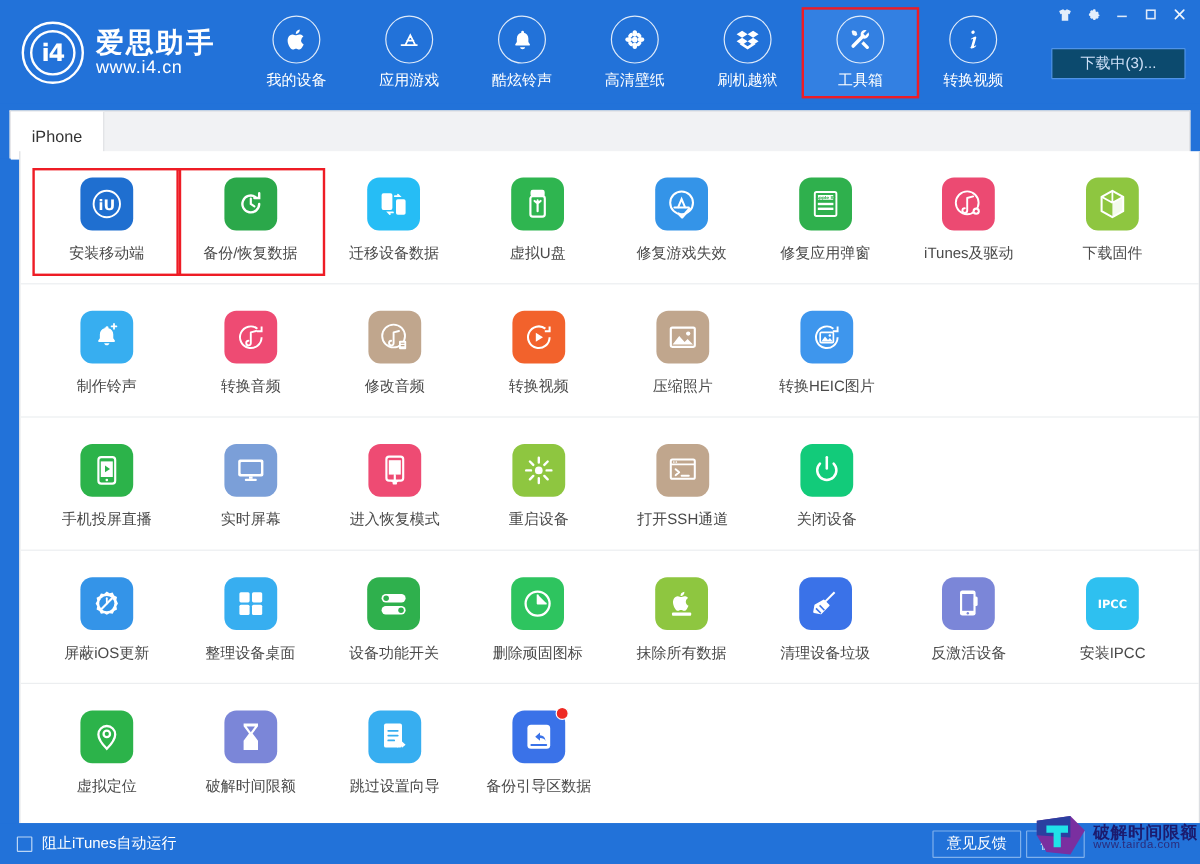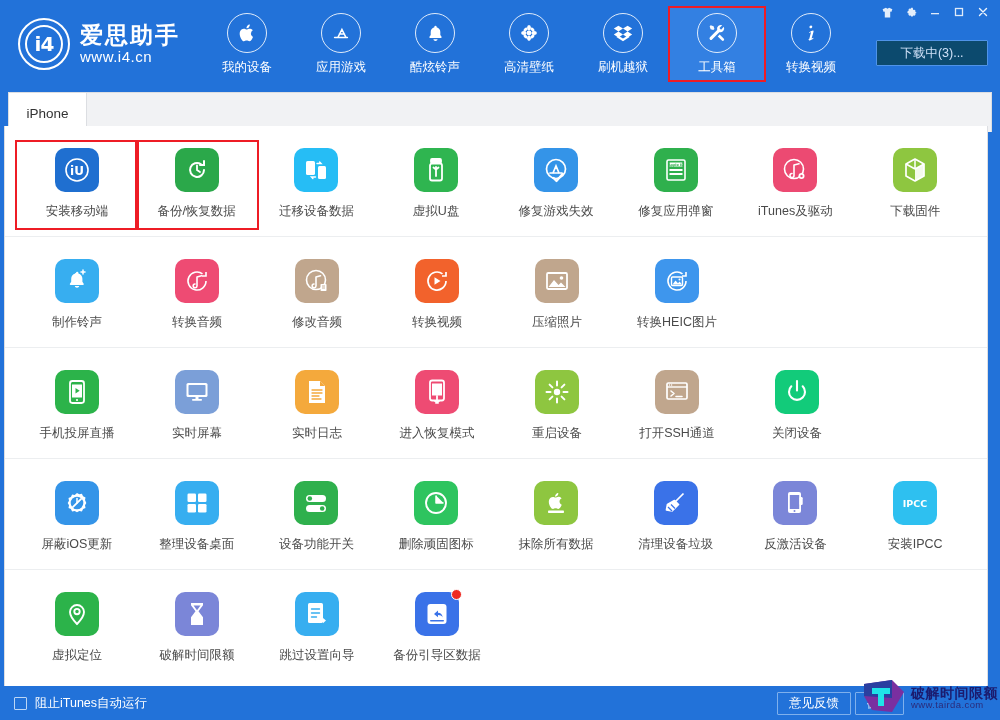--- a/index.html
+++ b/index.html
@@ -112,21 +112,21 @@
     position: absolute; left: 0px; top: 0px;
     width: 78px; height: 40px;
     background: #ffffff;
     display: flex; align-items: center; justify-content: center;
     font-size: 13.5px; color: #333; cursor: pointer;
     border-right: 1px solid #dcdee2;
   }
 
   
   .content {
-    position: absolute; left: 4px; top: 126px;
+    position: absolute; left: 16px; top: 126px;
     width: 984px; height: 560px;
     background: #ffffff;
     border-left: 1px solid #dcdee2;
     border-right: 1px solid #dcdee2;
     overflow: hidden;
   }
   .grid-section {
     padding: 0;
     border-bottom: 1px solid #eceef0;
   }
@@ -504,30 +504,20 @@
             <svg width="30" height="30" viewBox="0 0 30 30">
                 <rect x="4.5" y="6" width="21" height="14" rx="1.6" fill="#fff"></rect>
                 <rect x="6.5" y="8" width="17" height="10" rx="0.8" fill="#7b9fd8"></rect>
                 <rect x="10" y="22" width="10" height="1.8" rx="0.8" fill="#fff"></rect>
                 <rect x="13.5" y="20" width="3" height="2" fill="#fff"></rect>
               </svg>
           </div>
           <div class="tile-label">实时屏幕</div>
         </div>
         <div class="tile">
-          <div class="tile-icon" style="background:#f4a93c">
-            <svg width="30" height="30" viewBox="0 0 30 30">
-                <path d="M7 4h11l5 5v17H7z" fill="#fff"></path>
-                <path d="M18 4v5h5" fill="#f4a93c"></path>
-                <path d="M10 13h10M10 16h10M10 19h7M10 22h9" stroke="#f4a93c" stroke-width="1.3" stroke-linecap="round"></path>
-              </svg>
-          </div>
-          <div class="tile-label">实时日志</div>
-        </div>
-        <div class="tile">
           <div class="tile-icon" style="background:#ee4b73">
             <svg width="30" height="30" viewBox="0 0 30 30">
                 <rect x="8" y="3.5" width="14" height="20" rx="2.2" fill="none" stroke="#fff" stroke-width="1.8"></rect>
                 <rect x="10" y="6.5" width="10" height="12" fill="#fff"></rect>
                 <path d="M15 19v5M13 24h4" stroke="#fff" stroke-width="1.8" stroke-linecap="round"></path>
                 <rect x="13.2" y="24.4" width="3.6" height="2.4" rx="0.6" fill="#fff"></rect>
               </svg>
           </div>
           <div class="tile-label">进入恢复模式</div>
         </div>

